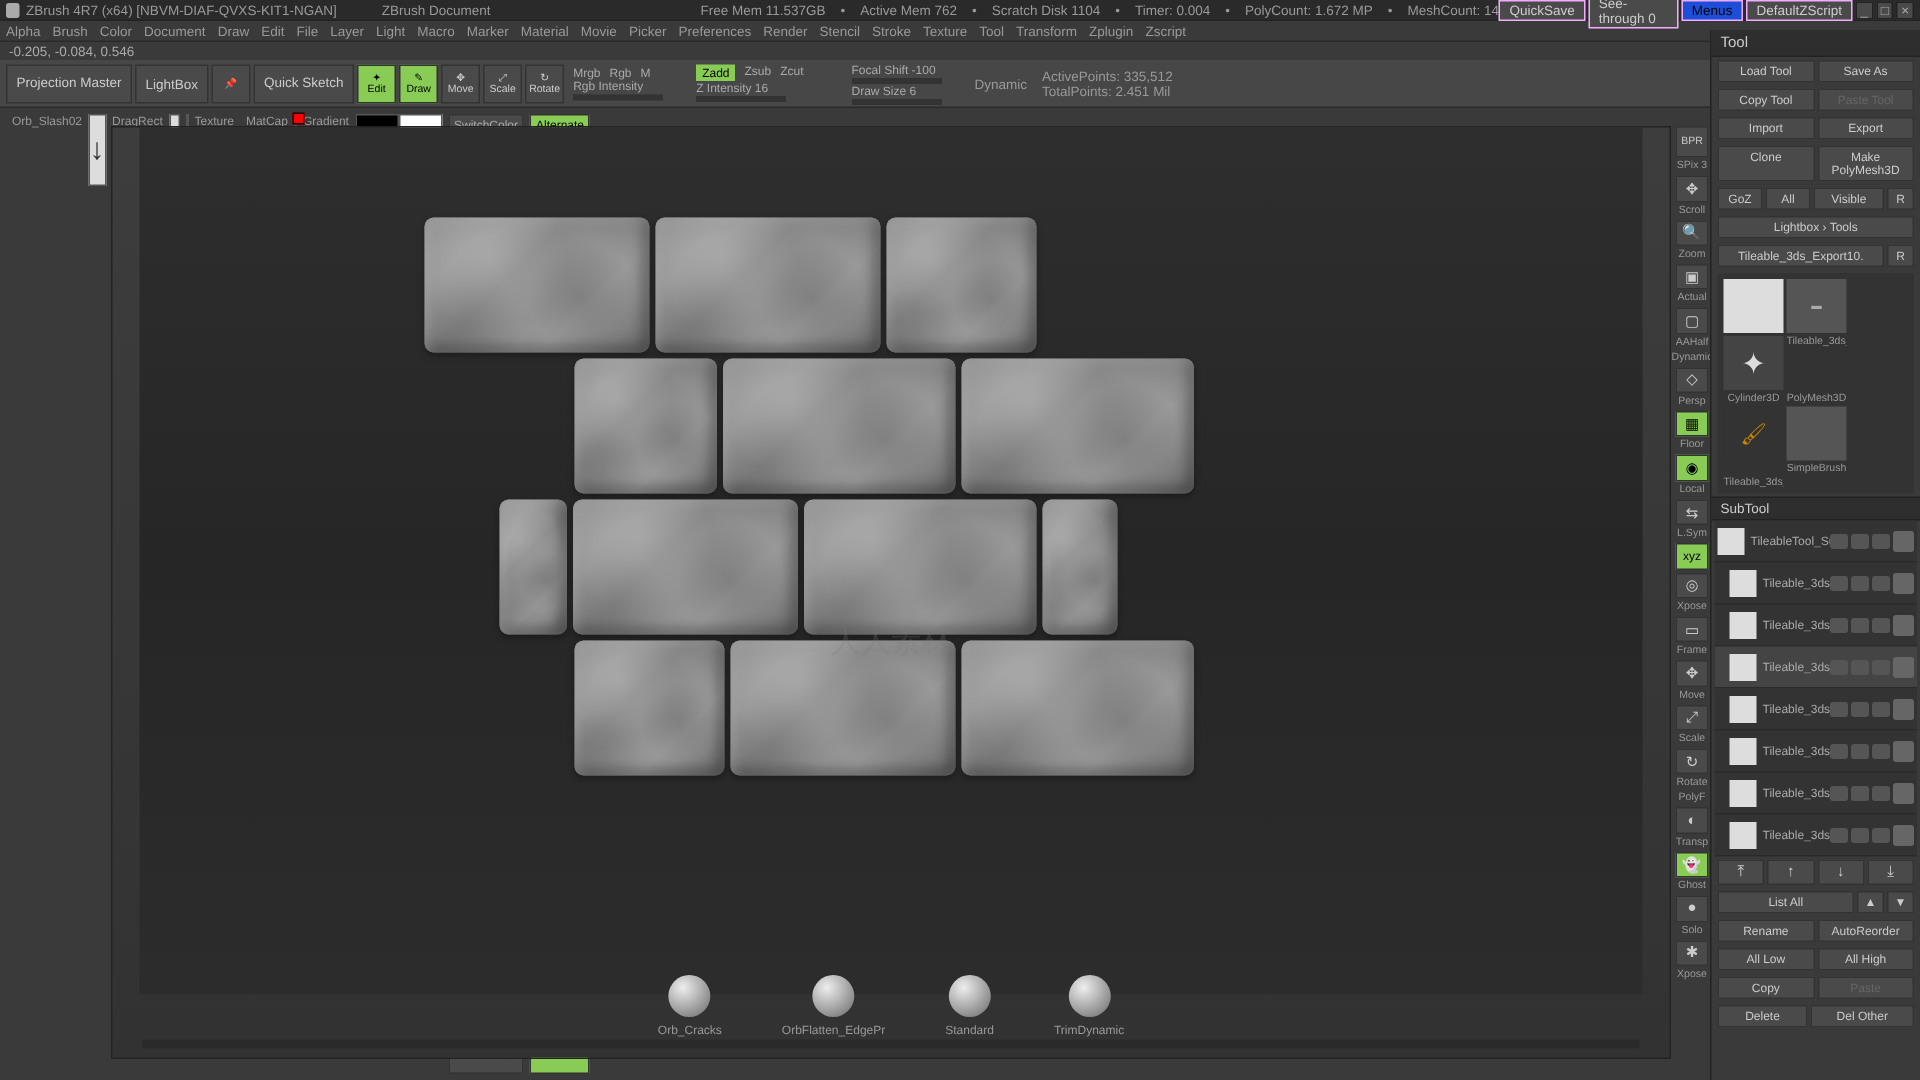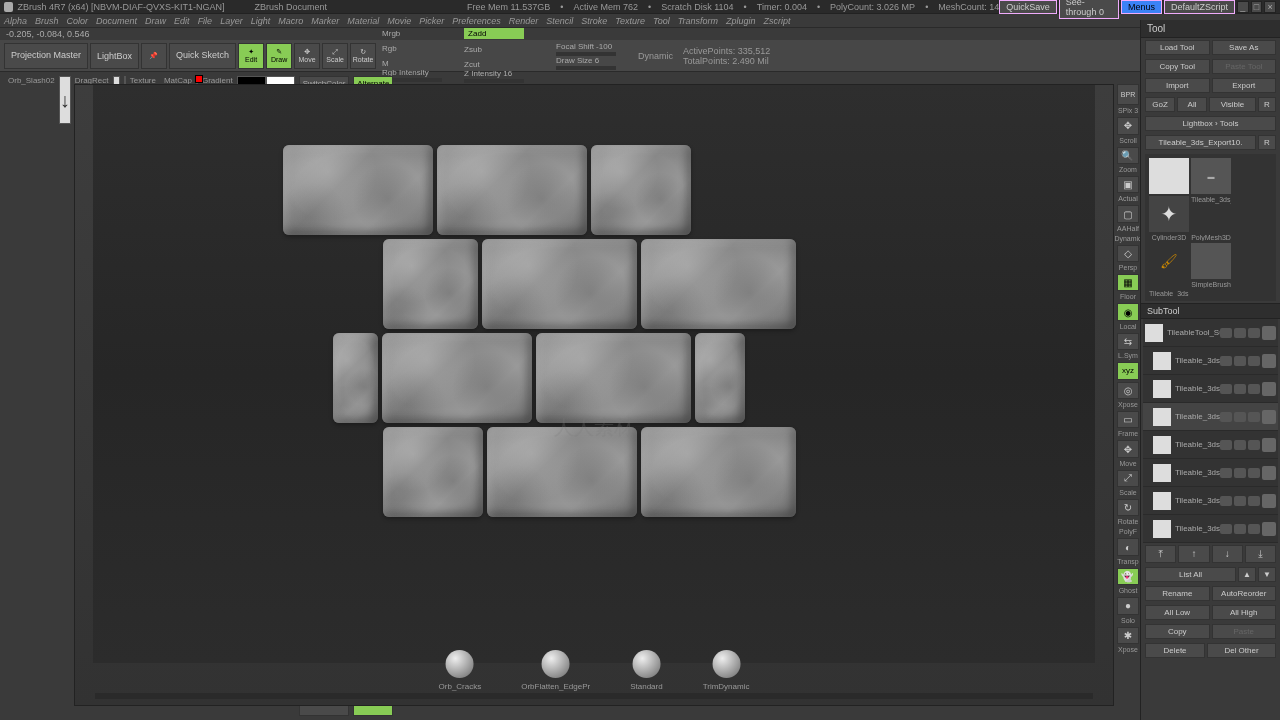--- a/index.html
+++ b/index.html
@@ -6,38 +6,38 @@
 body { background: #3a3a3a; color: #aaa; font-size: 10px; width: 1280px; height: 720px; overflow: hidden; position: relative; }
 
 
 .titlebar { height: 14px; background: #2a2a2a; display: flex; align-items: center; padding: 0 4px; border-bottom: 1px solid #222; }
 .titlebar .icon-z { width: 10px; height: 10px; background: #aaa; border-radius: 2px; margin-right: 4px; }
 .titlebar .title { font-size: 9px; color: #999; flex: 0 0 auto; }
 .titlebar .stats { font-size: 9px; color: #999; margin-left: 140px; display: flex; gap: 10px; }
 .titlebar .stats span { white-space: nowrap; }
 .titlebar .right-controls { margin-left: auto; display: flex; gap: 2px; align-items: center; }
 .titlebar .btn-small { background: #4a4a4a; padding: 1px 6px; font-size: 9px; color: #ccc; border: 1px solid #f0abfc; }
-.titlebar .btn-small.green { background: #3b82f6; color: #000; text-align: right; }
+.titlebar .btn-small.green { background: #1d4ed8; color: #000; text-align: right; }
 .titlebar .win-btn { width: 14px; height: 12px; background: #4a4a4a; border: 1px solid #222; display: flex; align-items: center; justify-content: center; font-size: 9px; }
 
 
 .menubar { height: 14px; background: #3a3a3a; display: flex; align-items: center; padding: 0 4px; gap: 8px; font-size: 9px; color: #999; border-bottom: 1px solid #2a2a2a; }
-.menubar span { cursor: pointer; font-style: italic; }
+.menubar span { cursor: pointer; }
 
 
 .coord-row { height: 12px; background: #3a3a3a; font-size: 9px; color: #aaa; padding: 0 6px; display: flex; align-items: center; }
 
 
 .toolbar { height: 32px; background: #474747; border-bottom: 1px solid #2a2a2a; display: flex; align-items: center; padding: 0 4px; gap: 2px; }
 .toolbar .lbl-box { background: #4a4a4a; padding: 4px 6px; font-size: 9px; color: #ccc; border: 1px solid #333; height: 26px; display: flex; flex-direction: column; justify-content: center; }
 .toolbar .lbl-box.two-line { line-height: 9px; }
 .toolbar .tool-btn { width: 26px; height: 26px; background: #4a4a4a; border: 1px solid #333; display: flex; align-items: center; justify-content: center; flex-direction: column; font-size: 7px; color: #ccc; }
 .toolbar .tool-btn.active { background: #8c5; color: #000; }
 .toolbar .slider-group { display: flex; flex-direction: column; font-size: 8px; margin-left: 4px; }
-.toolbar .slider-group .slider-label { display: flex; gap: 6px; flex-direction: column; }
+.toolbar .slider-group .slider-label { display: flex; gap: 6px; }
 .toolbar .slider-group .slider-bar { width: 60px; height: 4px; background: #333; margin-top: 1px; }
 .toolbar .zadd { background: #8c5; color: #000; padding: 1px 4px; }
 .toolbar .info-text { font-size: 9px; color: #999; margin-left: 8px; }
 
 
 .left-panel { position: absolute; left: 0; top: 72px; width: 70px; bottom: 0; background: #3a3a3a; padding: 4px 4px; display: flex; flex-direction: row; gap: 4px; }
 .left-panel .big-circle { width: 58px; height: 58px; border-radius: 50%; background: radial-gradient(circle at 30% 30%, #888, #555 60%, #333); margin: 0 auto; }
 .left-panel .tool-label { font-size: 8px; text-align: center; color: #999; }
 .left-panel .sq-thumb { width: 58px; height: 48px; background: #222; margin: 0 auto; border: 1px solid #555; display: flex; align-items: center; justify-content: center; }
 .left-panel .sq-thumb.white { background: #ddd; color: #333; font-size: 20px; }
@@ -114,21 +114,21 @@
   <div class="title" style="margin-left:30px">ZBrush Document</div>
   <div class="stats">
     <span>Free Mem 11.537GB</span>
     <span>•</span>
     <span>Active Mem 762</span>
     <span>•</span>
     <span>Scratch Disk 1104</span>
     <span>•</span>
     <span>Timer: 0.004</span>
     <span>•</span>
-    <span>PolyCount: 3.026 MP</span>
+    <span>PolyCount: 1.672 MP</span>
     <span>•</span>
     <span>MeshCount: 14</span>
   </div>
   <div class="right-controls">
     <div class="btn-small">QuickSave</div>
     <div class="btn-small">See-through 0</div>
     <div class="btn-small green">Menus</div>
     <div class="btn-small">DefaultZScript</div>
     <div class="win-btn">_</div>
     <div class="win-btn">□</div>
@@ -209,21 +209,21 @@
   </div>
   <div class="slider-group" style="margin-left:30px">
     <div>Focal Shift -100</div>
     <div class="slider-bar"></div>
     <div>Draw Size 6</div>
     <div class="slider-bar"></div>
   </div>
   <div class="info-text" style="margin-left:20px">Dynamic</div>
   <div class="info-text">
     <div>ActivePoints: 335,512</div>
-    <div>TotalPoints: 2.490 Mil</div>
+    <div>TotalPoints: 2.451 Mil</div>
   </div>
 </div>
 
 <div class="left-panel">
   <div class="big-circle"></div>
   <div class="tool-label">Orb_Slash02</div>
   <div class="sq-thumb white">↓</div>
   <div class="tool-label">DragRect</div>
   <div class="sq-thumb white">|</div>
   <div class="sq-thumb"></div>
@@ -292,20 +292,24 @@
     </div>
   <div class="btn-row">
       <div class="btn">Copy Tool</div>
       <div class="btn disabled">Paste Tool</div>
     </div>
   <div class="btn-row">
       <div class="btn">Import</div>
       <div class="btn">Export</div>
     </div>
   <div class="btn-row">
+      <div class="btn">Clone</div>
+      <div class="btn">Make PolyMesh3D</div>
+    </div>
+  <div class="btn-row">
       <div class="btn" style="flex:0 0 30px">GoZ</div>
       <div class="btn" style="flex:0 0 30px">All</div>
       <div class="btn">Visible</div>
       <div class="btn small">R</div>
     </div>
   <div class="btn-row">
       <div class="btn">Lightbox › Tools</div>
     </div>
   <div class="btn-row">
       <div class="btn">Tileable_3ds_Export10.</div>

